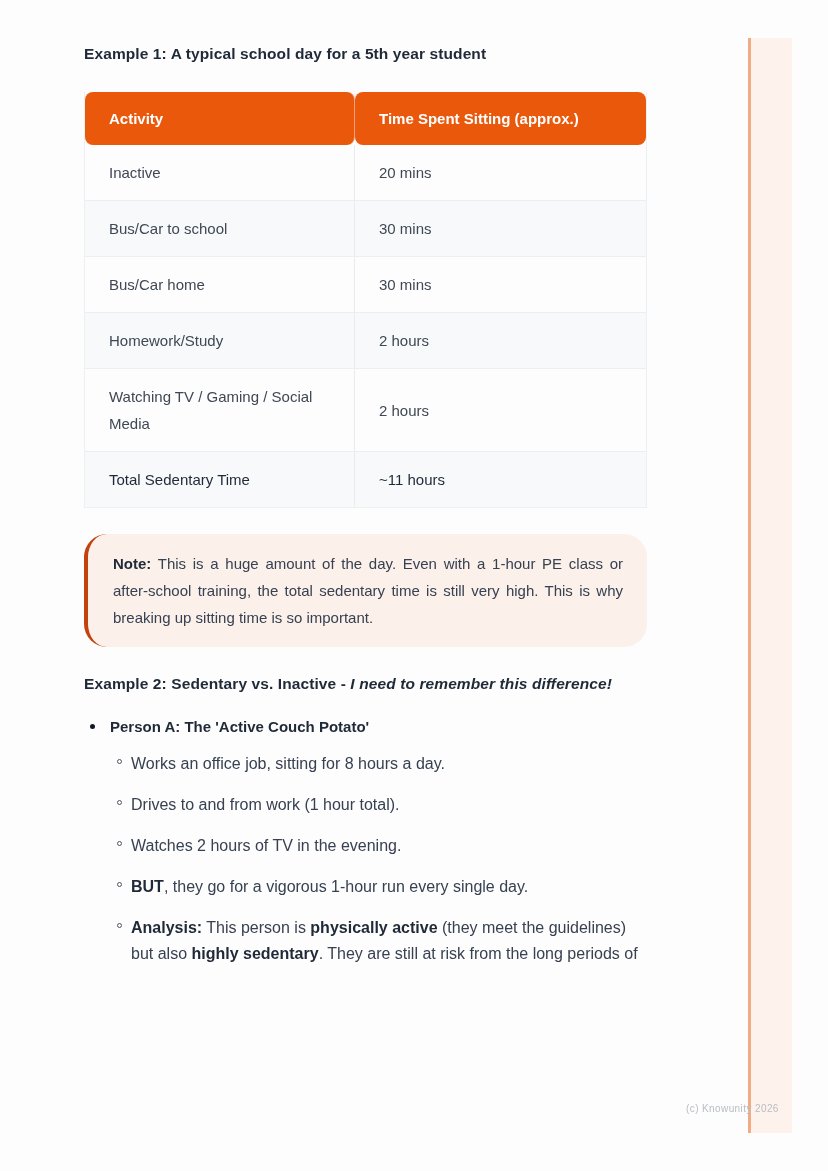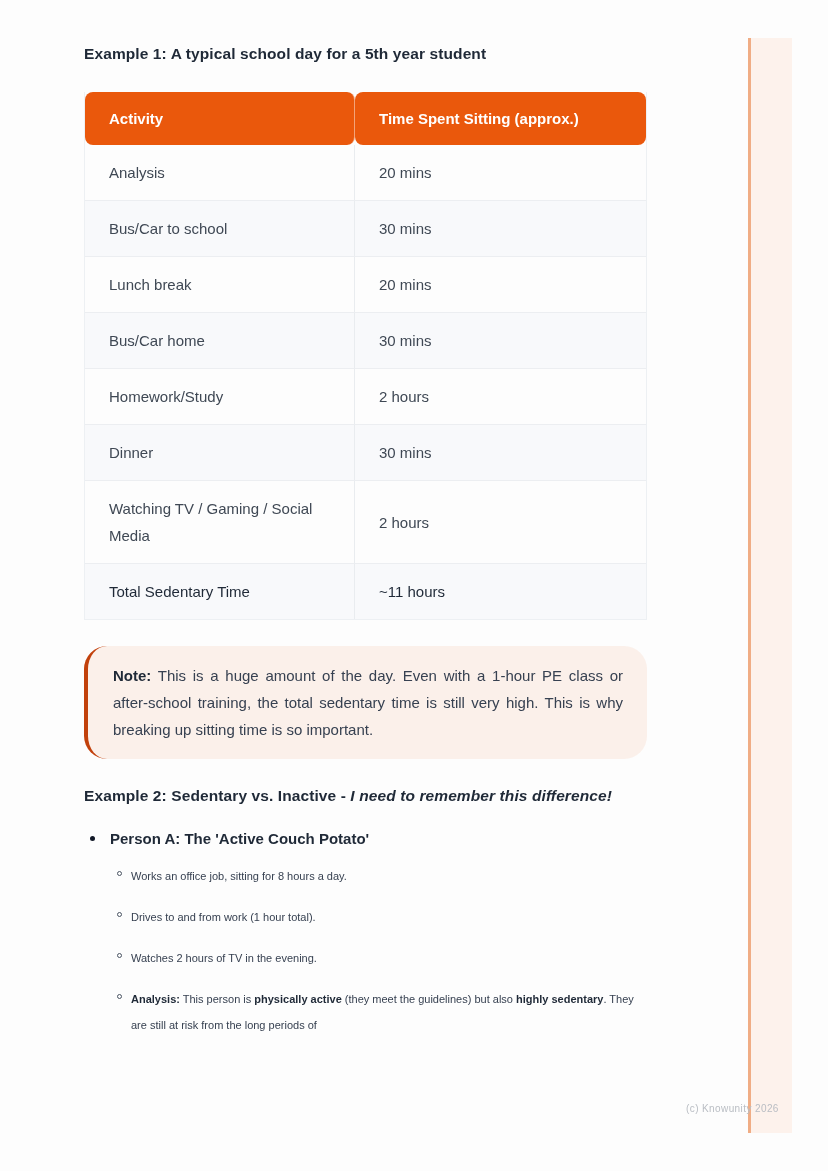--- a/index.html
+++ b/index.html
@@ -107,21 +107,21 @@
   }
   .marker-circle {
     flex: none;
     width: 5px; height: 5px;
     border-radius: 50%;
     border: 1.5px solid #4b5563;
     background: transparent;
     margin: 8px 9px 0 0;
   }
   .sub-text {
-    font-size: 11px;
+    font-size: 16px;
     line-height: 26px;
     color: #374151;
     width: 515px;
   }
 
   
   .stripe {
     position: absolute;
     left: 748px;
     top: 38px;
@@ -161,42 +161,34 @@
           <col>
         </colgroup>
       <thead>
         <tr>
           <th>Activity</th>
           <th>Time Spent Sitting (approx.)</th>
         </tr>
       </thead>
       <tbody>
         <tr>
-          <td>Analysis</td>
+          <td>Inactive</td>
           <td>20 mins</td>
         </tr>
         <tr>
           <td>Bus/Car to school</td>
           <td>30 mins</td>
         </tr>
         <tr>
-          <td>Lunch break</td>
-          <td>20 mins</td>
-        </tr>
-        <tr>
           <td>Bus/Car home</td>
           <td>30 mins</td>
         </tr>
         <tr>
           <td>Homework/Study</td>
           <td>2 hours</td>
-        </tr>
-        <tr>
-          <td>Dinner</td>
-          <td>30 mins</td>
         </tr>
         <tr>
           <td>Watching TV / Gaming / Social Media</td>
           <td>2 hours</td>
         </tr>
         <tr class="total-row">
           <td>Total Sedentary Time</td>
           <td>~11 hours</td>
         </tr>
       </tbody>
@@ -219,16 +211,20 @@
   <div class="sub-row">
     <span class="marker-circle"></span>
     <span class="sub-text"><span>Drives to and from work (1 hour total).</span></span>
   </div>
   <div class="sub-row">
     <span class="marker-circle"></span>
     <span class="sub-text"><span>Watches 2 hours of TV in the evening.</span></span>
   </div>
   <div class="sub-row">
     <span class="marker-circle"></span>
+    <span class="sub-text"><span class="b">BUT</span><span>, they go for a vigorous 1-hour run every single day.</span></span>
+  </div>
+  <div class="sub-row">
+    <span class="marker-circle"></span>
     <span class="sub-text"><span class="b">Analysis:</span><span> This person is </span><span class="b">physically active</span><span> (they meet the guidelines) but also </span><span class="b">highly sedentary</span><span>. They are still at risk from the long periods of</span></span>
   </div>
 
 </div>
 
 </body></html>

